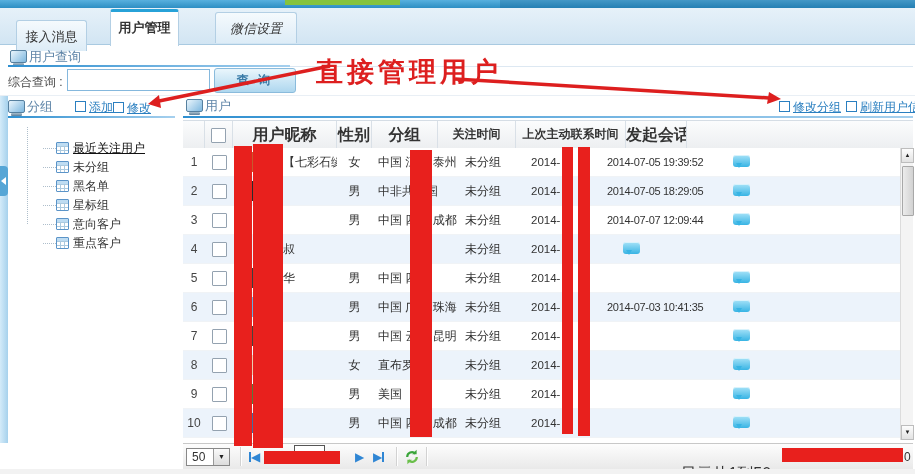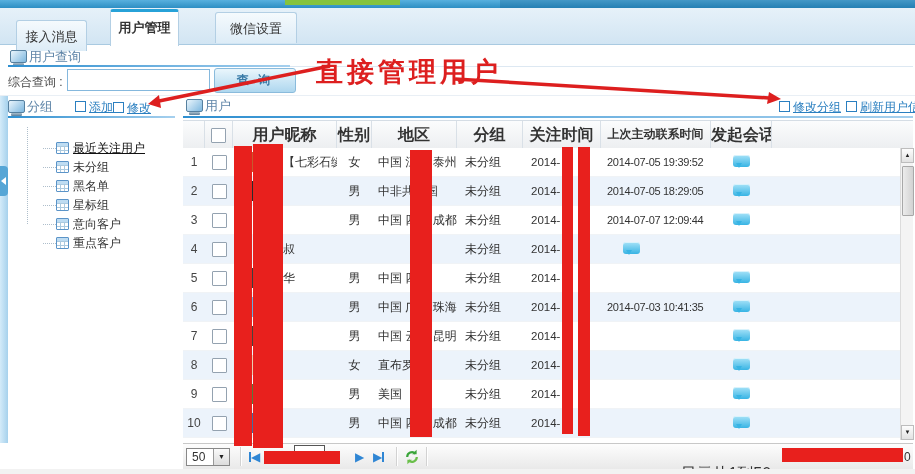--- a/index.html
+++ b/index.html
@@ -11,21 +11,21 @@
   .topstrip-green{position:absolute;left:285px;top:0;width:115px;height:5px;background:#85c33d;}
   .topstrip-dark{position:absolute;left:500px;top:0;right:0;height:8px;background:rgba(15,90,140,.28);}
   
   .tabbar{position:absolute;left:0;top:8px;width:915px;height:36px;
           background:linear-gradient(#e6f1f9,#d2e5f3);border-bottom:1px solid #a9cae1;}
   .tab{position:absolute;top:4px;height:31px;line-height:31px;text-align:center;font-size:13px;
        color:#333;background:linear-gradient(#f5fafd,#ddecf7);border:1px solid #b3cfe4;
        border-bottom:none;border-radius:3px 3px 0 0;box-sizing:border-box;cursor:pointer;}
   .tab:nth-child(1){left:16px;width:71px;margin-top:8px;}
   .tab:nth-child(2){left:110px;width:69px;}
-  .tab:nth-child(3){left:215px;width:82px;}
+  .tab:nth-child(3){left:215px;width:82px;font-style:italic;}
   .tab.active{top:1px;height:37px;line-height:32px;background:#fff;border-top:3px solid #27a2d8;
               font-weight:bold;z-index:3;}
   
   .mon{position:absolute;width:15px;height:11px;border:1px solid #56809f;border-radius:2px;
        background:linear-gradient(135deg,#eaf5fc,#7db7df);}
   .mon::after{content:"";position:absolute;left:2px;right:2px;bottom:-4px;height:3px;
        background:linear-gradient(#a9bfce,#5f7f99);border-radius:1px;}
   .sec-title{position:absolute;font-size:13px;color:#5f85a8;}
   .grad-line{position:absolute;height:2px;background:linear-gradient(90deg,#2e8fd0,#a6d0ee);}
   .thin-line{position:absolute;height:1px;background:#dde8f2;}
@@ -186,23 +186,22 @@
   <a class="blue-link" style="left:846px;top:99px;"><span class="sq"></span><span>刷新用户信息</span></a>
   <div class="grad-line" style="left:183px;top:116px;width:730px;"></div>
 
   <div class="thead">
     <div class="hcell c-num"></div>
     <div class="hcell c-cb">
       <div class="cb"></div>
     </div>
     <div class="hcell c-nick" style="text-align:center;padding-left:0;">用户昵称</div>
     <div class="hcell c-sex">性别</div>
-    <div class="hcell c-reg" style="padding-left:0;text-align:center;">地区</div>
     <div class="hcell c-grp" style="padding-left:0;text-align:center;">分组</div>
-    <div class="hcell c-fol" style="padding-left:0;text-align:center;font-size:16px;">关注时间</div>
+    <div class="hcell c-fol" style="padding-left:0;text-align:center;font-size:12px;">关注时间</div>
     <div class="hcell c-last" style="padding-left:0;text-align:center;font-size:12px;letter-spacing:0;">上次主动联系时间</div>
     <div class="hcell c-chat">发起会话</div>
     <div class="hcell c-fill" style="border-right:none;"></div>
   </div>
 
   <div class="tbody">
       <div class="trow">
         <div class="cell c-num">1</div>
         <div class="cell c-cb">
           <div class="cb"></div>

